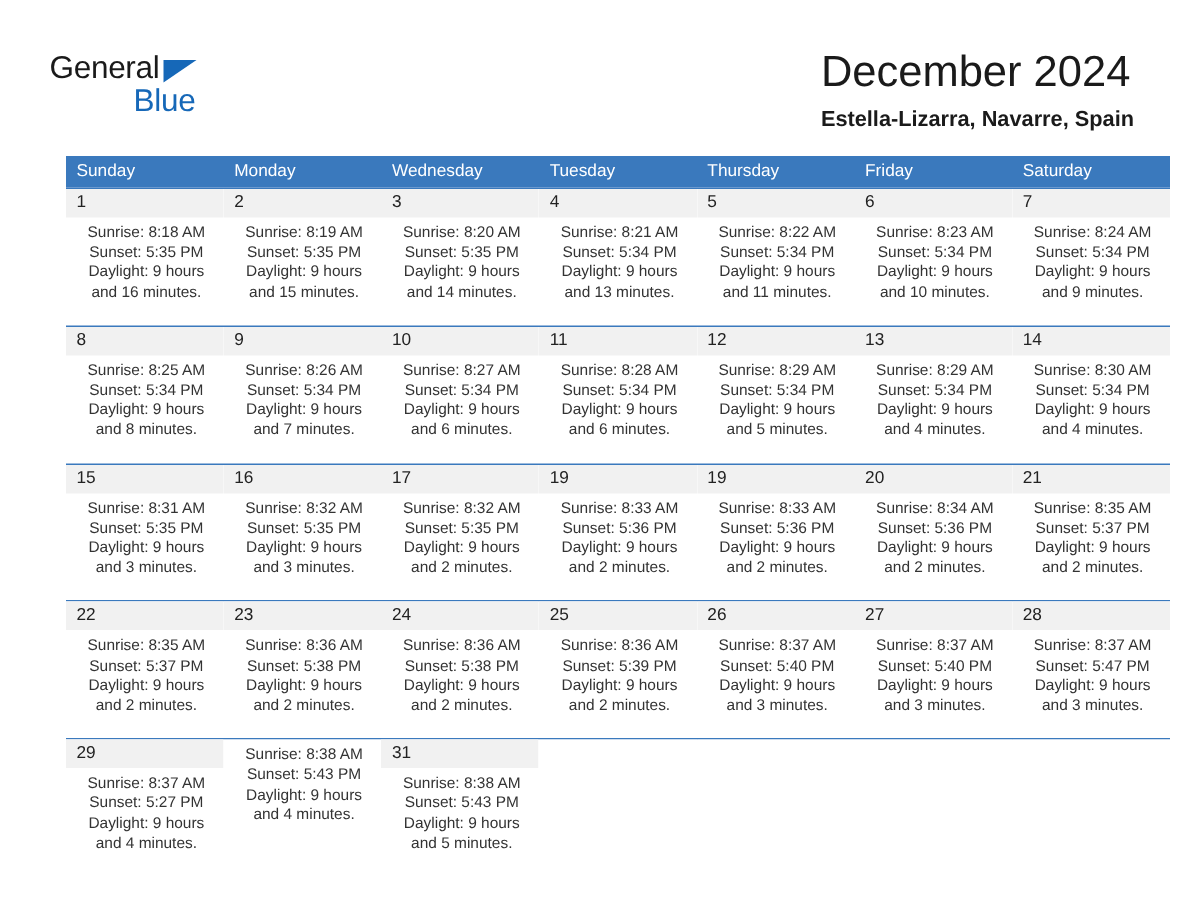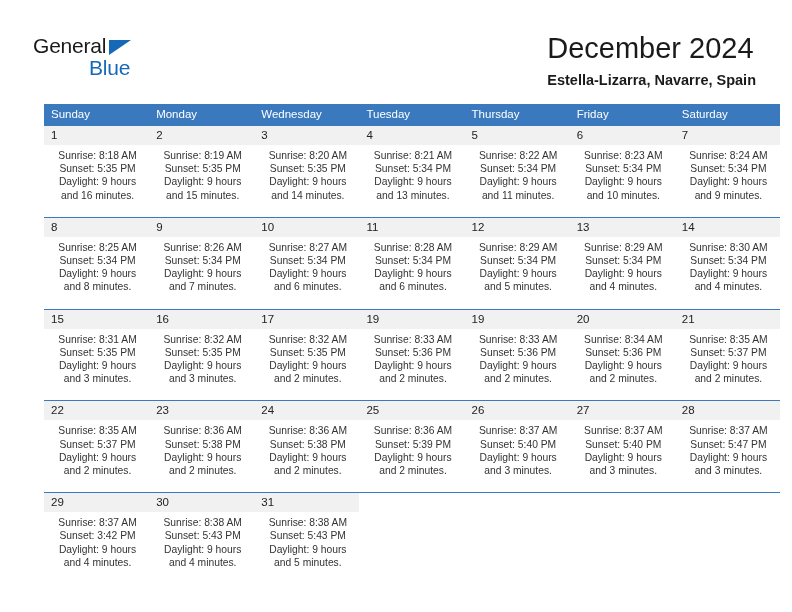--- a/index.html
+++ b/index.html
@@ -441,27 +441,26 @@
           <div>and 3 minutes.</div>
         </div>
       </div>
     </div>
 
     <div class="week sep">
       <div class="day">
         <div class="daynum">29</div>
         <div class="info">
           <div>Sunrise: 8:37 AM</div>
-          <div>Sunset: 3:42 PM</div>
+          <div>Sunset: 5:27 PM</div>
           <div>Daylight: 9 hours</div>
           <div>and 4 minutes.</div>
         </div>
       </div>
       <div class="day">
-        <div class="daynum">30</div>
         <div class="info">
           <div>Sunrise: 8:38 AM</div>
           <div>Sunset: 5:43 PM</div>
           <div>Daylight: 9 hours</div>
           <div>and 4 minutes.</div>
         </div>
       </div>
       <div class="day">
         <div class="daynum">31</div>
         <div class="info">

